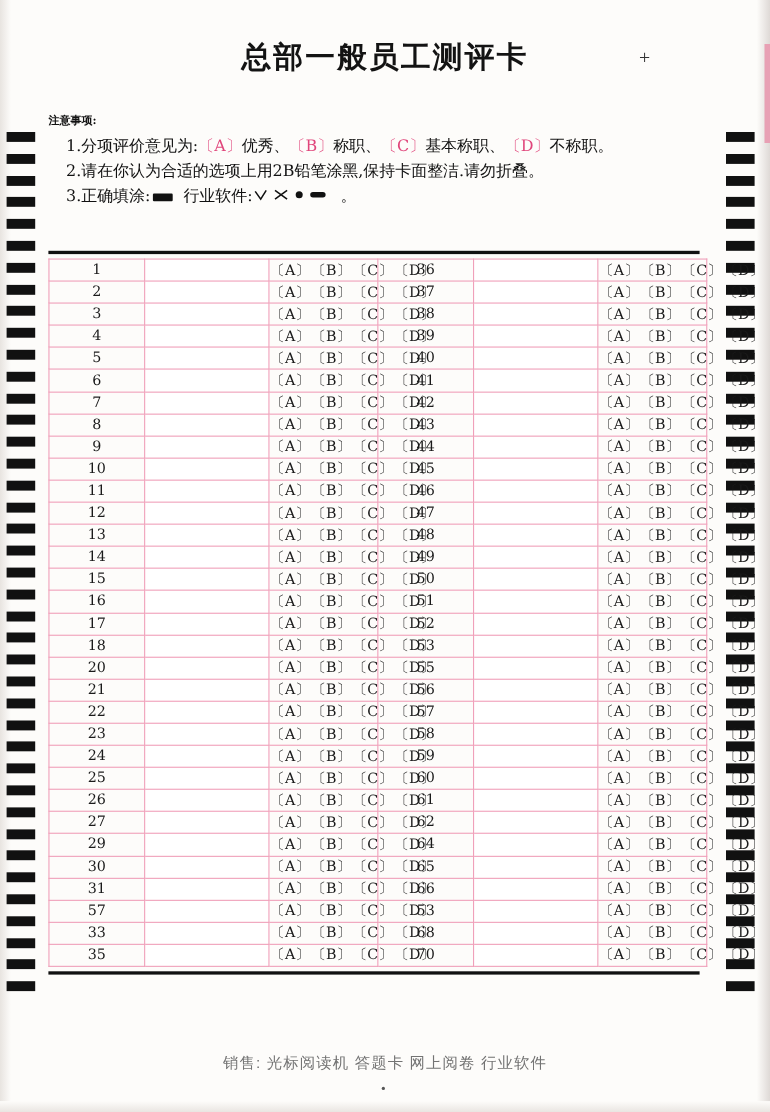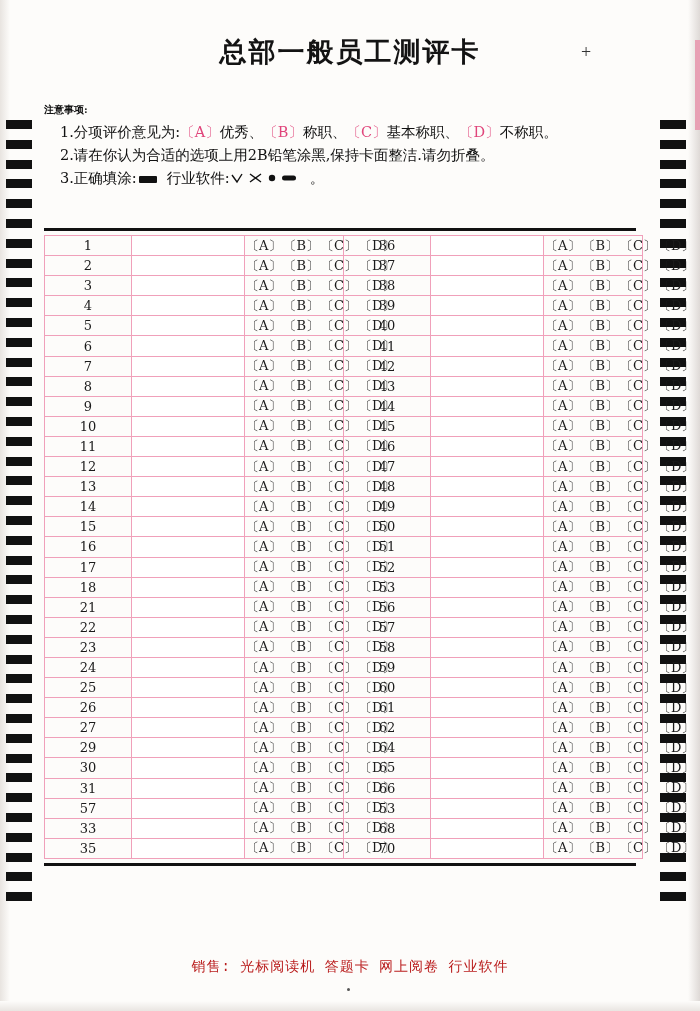--- a/index.html
+++ b/index.html
@@ -171,22 +171,22 @@
   }
   td.opts span { margin: 0 1px; }
 
   .footer {
     position: absolute;
     left: 0;
     top: 958px;
     width: 700px;
     text-align: center;
     font-size: 14px;
-    color: #b91c1c;
-    font-family: Liberation Mono, monospace;
+    color: #737373;
+    font-family: Liberation Sans, sans-serif;
     letter-spacing: 1px;
   }
   .footer-dot {
     position: absolute;
     left: 347px;
     top: 988px;
     width: 3px;
     height: 3px;
     background: #555;
     border-radius: 50%;
@@ -453,20 +453,28 @@
           </tr>
           <tr>
             <td class="num">18</td>
             <td class="blank"></td>
             <td class="opts"><span>〔A〕</span><span>〔B〕</span><span>〔C〕</span><span>〔D〕</span></td>
             <td class="num">53</td>
             <td class="blank"></td>
             <td class="opts"><span>〔A〕</span><span>〔B〕</span><span>〔C〕</span><span>〔D〕</span></td>
           </tr>
           <tr>
+            <td class="num">20</td>
+            <td class="blank"></td>
+            <td class="opts"><span>〔A〕</span><span>〔B〕</span><span>〔C〕</span><span>〔D〕</span></td>
+            <td class="num">55</td>
+            <td class="blank"></td>
+            <td class="opts"><span>〔A〕</span><span>〔B〕</span><span>〔C〕</span><span>〔D〕</span></td>
+          </tr>
+          <tr>
             <td class="num">21</td>
             <td class="blank"></td>
             <td class="opts"><span>〔A〕</span><span>〔B〕</span><span>〔C〕</span><span>〔D〕</span></td>
             <td class="num">56</td>
             <td class="blank"></td>
             <td class="opts"><span>〔A〕</span><span>〔B〕</span><span>〔C〕</span><span>〔D〕</span></td>
           </tr>
           <tr>
             <td class="num">22</td>
             <td class="blank"></td>

